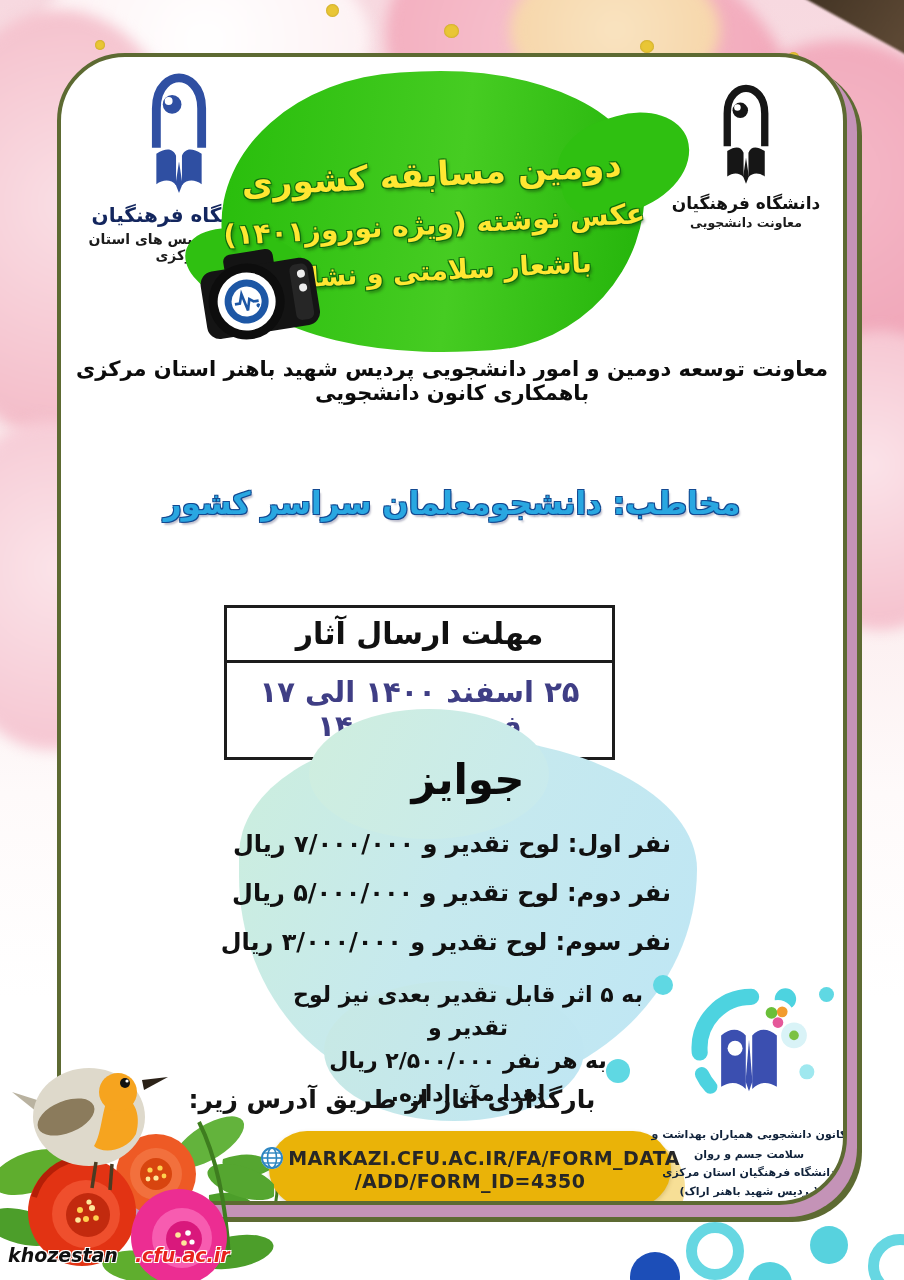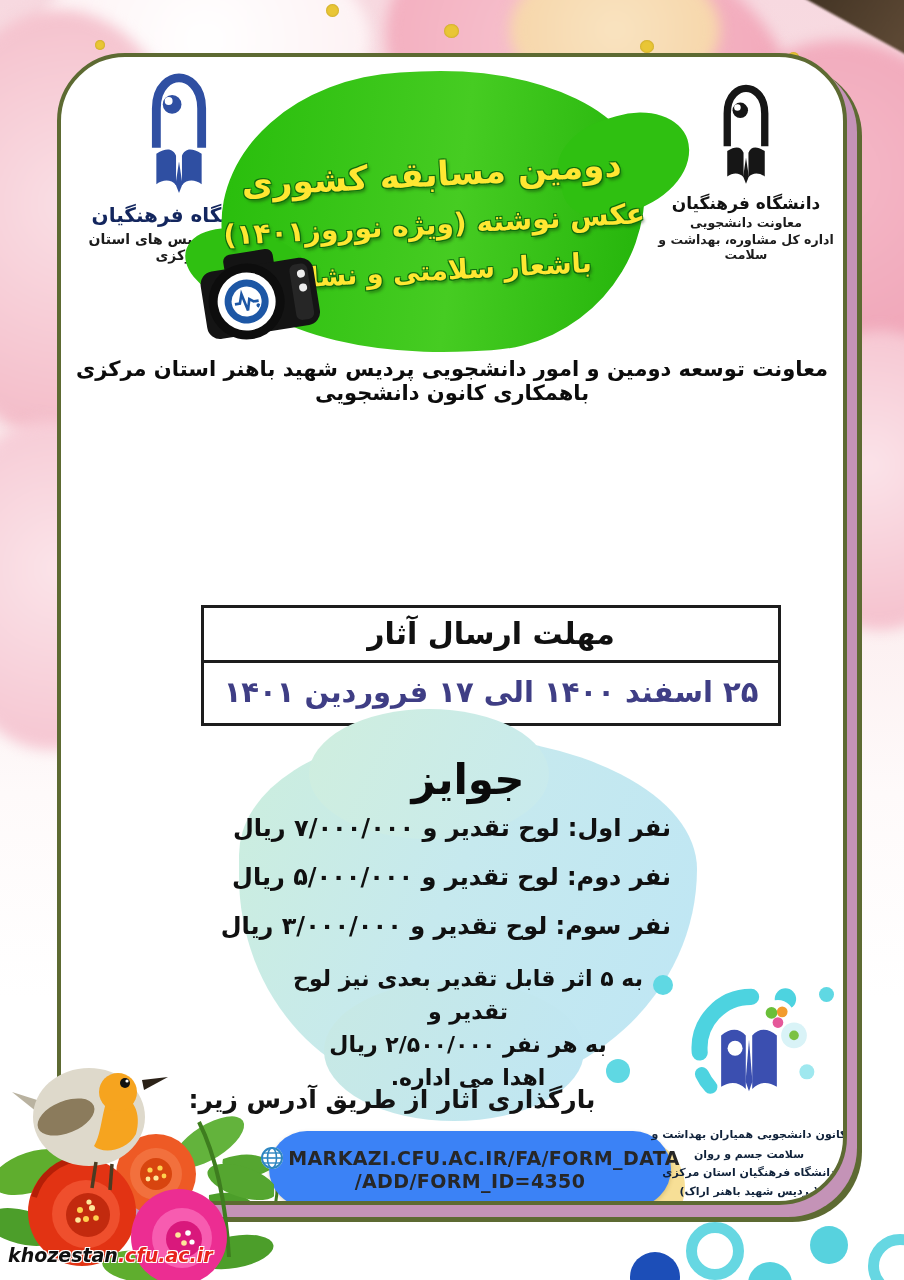--- a/index.html
+++ b/index.html
@@ -55,41 +55,41 @@
   
   .line { position:absolute; left:0; width:100%; text-align:center; }
   .org1 { top:300px; font-size:21px; font-weight:600; color:#0c0c0c; padding:0 14px; }
   .org2 { top:382px; font-size:22px; font-weight:600; color:#0c0c0c; }
   .aud  { top:428px; font-size:31px; font-weight:800; color:#29a7e1;
           text-shadow:1px 1px 0 #134a92,-1px 1px 0 #134a92,1px -1px 0 #134a92,-1px -1px 0 #134a92,2px 3px 2px rgba(0,0,60,.25); }
   .cert { top:496px; font-size:27px; font-weight:800; color:#e13c22;
           text-shadow:1px 1px 0 #811912,-1px 1px 0 #811912,1px -1px 0 #811912,-1px -1px 0 #811912; }
 
   
-  .deadline { position:absolute; left:140px; top:548px; width:580px; border:3px solid #1d1d1d; background:#fff; }
+  .deadline { position:absolute; left:163px; top:548px; width:391px; border:3px solid #1d1d1d; background:#fff; }
   .deadline-header { font-size:30px; font-weight:800; color:#111; text-align:center; padding:8px 6px 9px;
                      border-bottom:3px solid #1d1d1d; }
   .deadline-dates  { font-size:29px; font-weight:800; color:#3f3e85; text-align:center; padding:12px 6px 14px; }
 
   
   .prizes { position:absolute; left:178px; top:678px; width:458px; height:360px; }
   .prizes-bg { position:absolute; inset:0; background:linear-gradient(115deg,#cceedd 0%,#c6e9ee 45%,#bee6f5 100%);
                border-radius:42% 58% 55% 45% / 34% 38% 64% 62%; }
   .prizes-bg::before { content:""; position:absolute; left:70px; top:-26px; width:240px; height:130px;
                background:linear-gradient(115deg,#cfeede,#c8eaee); border-radius:50%; }
   .prizes-bg::after  { content:""; position:absolute; left:85px; bottom:-26px; width:260px; height:140px;
                background:linear-gradient(115deg,#c8e9e4,#bfe6f4); border-radius:50%; }
   .prizes-content { position:relative; padding:20px 26px 0; text-align:center; }
-  .prizes-title { font-size:42px; font-weight:900; color:#0b0b0b; }
+  .prizes-title { font-size:42px; font-weight:900; color:#0b0b0b; margin-bottom:16px; }
   .prize-item { font-size:24px; font-weight:800; color:#101010; line-height:2.05; white-space:nowrap; }
   .prize-note { font-size:22px; font-weight:800; color:#101010; line-height:1.5; margin-top:10px; }
 
   
   .upload-label { top:1028px; font-size:25px; font-weight:800; color:#131313; left:-60px !important; }
-  .pill { position:absolute; left:208px; top:1074px; width:402px; height:76px; background:#3b82f6;
+  .pill { position:absolute; left:208px; top:1074px; width:402px; height:76px; background:#eab308;
           border-radius:40px; display:flex; flex-direction:column; align-items:center; justify-content:center;
           box-shadow:0 2px 4px rgba(120,90,10,.25); }
   .pill-line { font-size:19px; font-weight:800; color:#272727; letter-spacing:.4px; display:flex; align-items:center; gap:4px; }
   .leaves { position:absolute; left:142px; top:1072px; width:90px; height:110px; }
 
   
   .canon { position:absolute; left:586px; top:912px; width:204px; text-align:center; }
   .canon-cap { font-size:11px; font-weight:700; color:#10223a; line-height:1.8; margin-top:2px; }
   .idot { position:absolute; border-radius:50%; background:#5fd8e3; }
   .ypatch { position:absolute; left:528px; top:1082px; width:96px; height:96px; border-radius:50%; background:#f7df96; }
@@ -98,21 +98,21 @@
   .dot { position:absolute; border-radius:50%; z-index:1; }
   .d-outline1 { left:686px; top:1222px; width:58px; height:58px; border:11px solid #66d7e2; }
   .d-fill1    { left:810px; top:1226px; width:38px; height:38px; background:#57d2de; }
   .d-blue     { left:630px; top:1252px; width:50px; height:50px; background:#1c4eb8; }
   .d-fill2    { left:748px; top:1262px; width:44px; height:44px; background:#57d2de; }
   .d-outline2 { left:868px; top:1234px; width:64px; height:64px; border:11px solid #66d7e2; }
 
   .bird { position:absolute; left:-6px; top:1022px; width:280px; height:258px; z-index:5; }
   .footer { position:absolute; left:8px; top:1244px; z-index:6; font-style:italic; font-weight:800; font-size:19px;
             text-shadow:1px 1px 0 #fff,-1px 1px 0 #fff,1px -1px 0 #fff,-1px -1px 0 #fff; }
-  .footer .blk { color:#101010; } .footer .red { color:#e8221c; }
+  .footer .blk { color:#101010; } .footer .red { color:#e8221c;padding-left:17px; }
   [dir="rtl"] { direction:rtl; }
 </style>
 </head>
 <body>
 
 <div class="stage">
 
   <div>
     <div class="petal p7"></div>
     <div class="petal p1"></div>
@@ -163,41 +163,41 @@
       <svg width="92" height="106" viewBox="0 0 100 130">
         <path d="M27 80 V40 C27 16 42 9 50 9 C58 9 73 16 73 40 V80" fill="none" stroke="#161616" stroke-width="9"></path>
         <circle cx="43" cy="36" r="9.5" fill="#161616"></circle>
         <circle cx="39.5" cy="32.5" r="4" fill="#ffffff"></circle>
         <path d="M27 86 C38 79 44 81 47 88 L47 118 C42 112 34 112 27 117 Z" fill="#161616"></path>
         <path d="M73 86 C62 79 56 81 53 88 L53 118 C58 112 66 112 73 117 Z" fill="#161616"></path>
         <path d="M50 94 L46.5 117 L50 126 L53.5 117 Z" fill="#161616"></path>
       </svg>
       <div class="logo-name" dir="rtl">دانشگاه فرهنگیان</div>
       <div class="logo-sub" dir="rtl">معاونت دانشجویی</div>
-      <div class="logo-sub" dir="rtl">اداره کل مشاوره، بهداشت و سلامت</div>
     </div>
 
     <svg class="camera" viewBox="0 0 140 115">
       <g transform="rotate(-9 70 60)">
         <rect x="40" y="14" width="50" height="22" rx="7" fill="#141414"></rect>
         <rect x="14" y="28" width="114" height="68" rx="13" fill="#141414"></rect>
         <rect x="104" y="34" width="18" height="56" rx="6" fill="#262626"></rect>
         <circle cx="115" cy="44" r="4" fill="#efefef"></circle>
         <circle cx="115" cy="58" r="4" fill="#efefef"></circle>
         <circle cx="57" cy="63" r="38" fill="#0d0d0d"></circle>
         <circle cx="57" cy="63" r="29" fill="#ffffff"></circle>
         <circle cx="57" cy="63" r="22" fill="#1d57a5"></circle>
         <circle cx="57" cy="63" r="15" fill="#ffffff"></circle>
         <polyline points="45,64 50,64 53,55 57,72 60,61 64,64 69,64" fill="none" stroke="#1d57a5" stroke-width="2.6"></polyline>
         <path d="M66 68 q2 -3 4 0 q-2 3 -2 3 q-2 -1 -2 -3 Z" fill="#1d57a5"></path>
       </g>
     </svg>
 
     <div class="line org1" dir="rtl">معاونت توسعه دومین و امور دانشجویی پردیس شهید باهنر استان مرکزی باهمکاری کانون دانشجویی</div>
 
+    <div class="line aud" dir="rtl">مخاطب: دانشجومعلمان سراسر کشور</div>
 
     <div class="deadline">
       <div class="deadline-header" dir="rtl">مهلت ارسال آثار</div>
       <div class="deadline-dates" dir="rtl">۲۵ اسفند ۱۴۰۰ الی ۱۷ فروردین ۱۴۰۱</div>
     </div>
 
     <div class="prizes">
       <div class="prizes-bg"></div>
       <div class="prizes-content" dir="rtl">
         <div class="prizes-title">جوایز</div>

